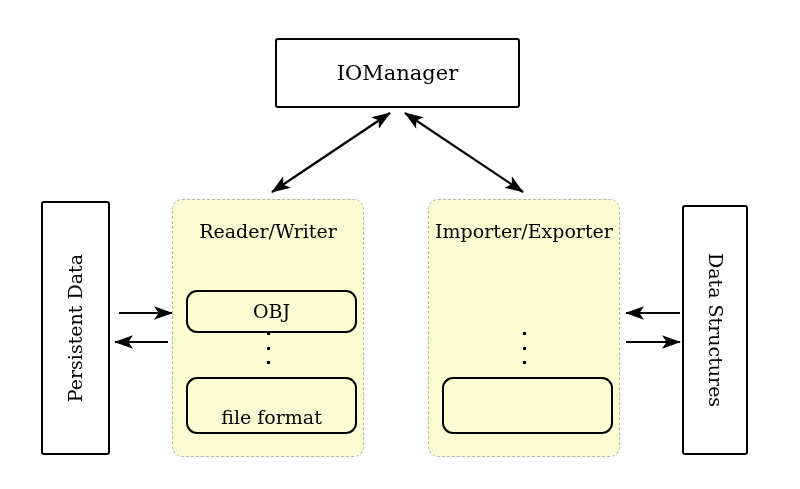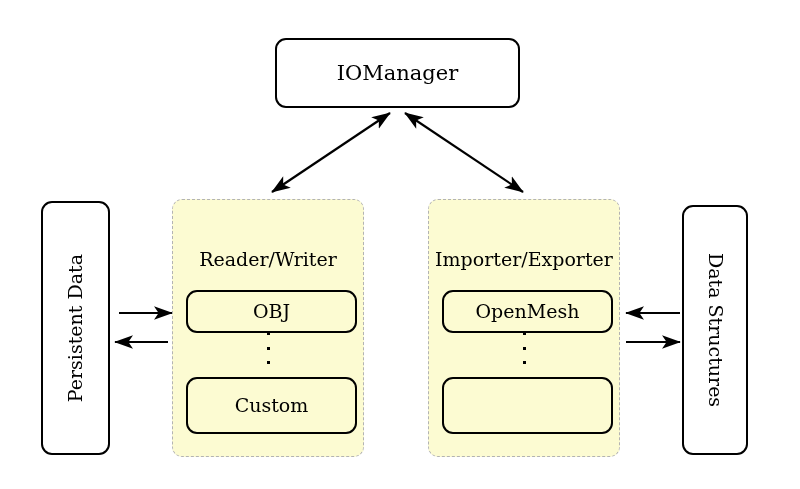--- a/index.html
+++ b/index.html
@@ -22,21 +22,21 @@
     width: 800px;
     height: 489px;
     pointer-events: none;
   }
 
   
   .node {
     position: absolute;
     box-sizing: border-box;
     border: 2.4px solid #000000;
-    border-radius: 11px;
+    border-radius: 3px;
     background: #ffffff;
     display: flex;
     align-items: center;
     justify-content: center;
     text-align: center;
     color: #000000;
   }
 
   #iomanager-box {
     left: 275px;
@@ -97,21 +97,20 @@
   }
   .panel-title {
     position: absolute;
     left: 0;
     right: 0;
     top: 20px;
     text-align: center;
     font-size: 19px;
     color: #000000;
     white-space: nowrap;
-    margin-top: 28px;
   }
 
   
   .item-box {
     position: absolute;
     box-sizing: border-box;
     border: 2.4px solid #000000;
     border-radius: 11px;
     background: #fcfbd2;
     display: flex;
@@ -203,32 +202,30 @@
     </div>
 
     <div class="vdots">
       <i></i>
         <i></i>
         <i></i>
     </div>
 
     <div class="item-box item-bottom">
       <span>
-        <span>Custom</span><br>
+        <br>
+        <span>file format</span>
       </span>
     </div>
   </div>
 
   <div class="panel" id="importer-exporter-panel">
 
     <div class="panel-title">Importer/Exporter</div>
 
-    <div class="item-box item-top">
-      <span>OpenMesh</span>
-    </div>
 
     <div class="vdots">
       <i></i>
         <i></i>
         <i></i>
     </div>
 
     <div class="item-box item-bottom">
       <span>
         <br>

